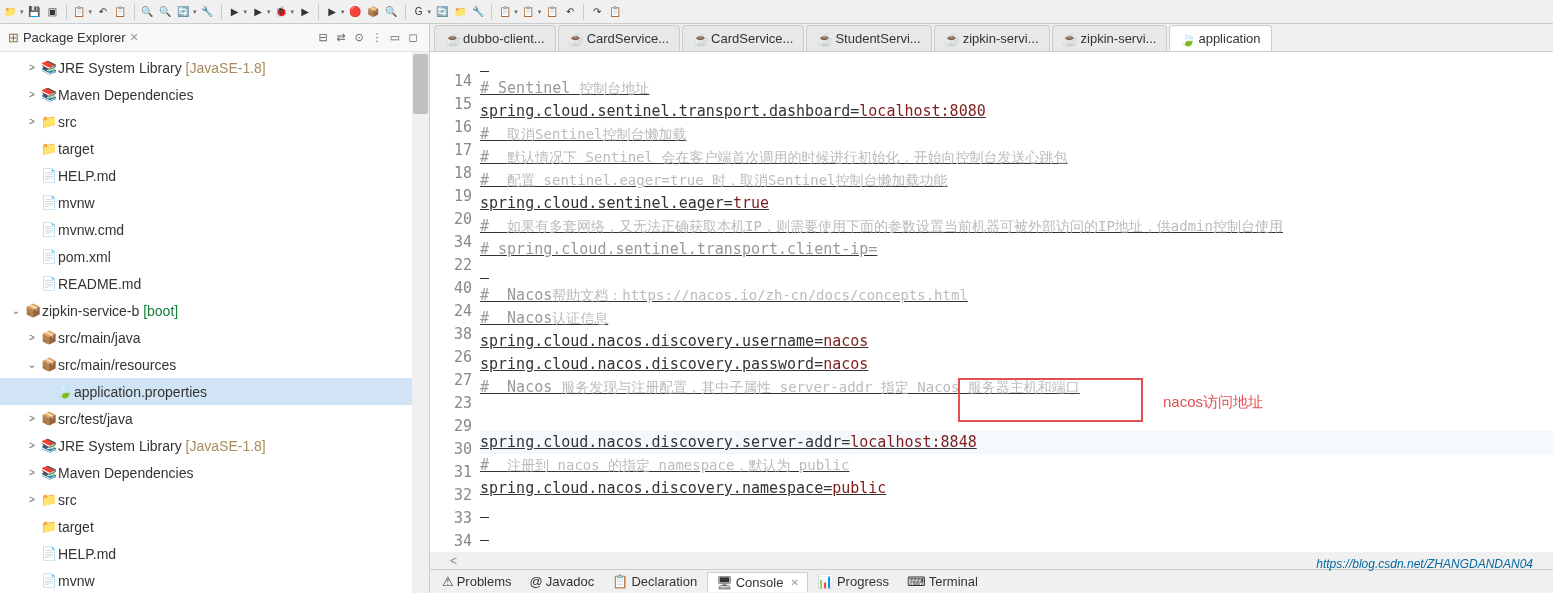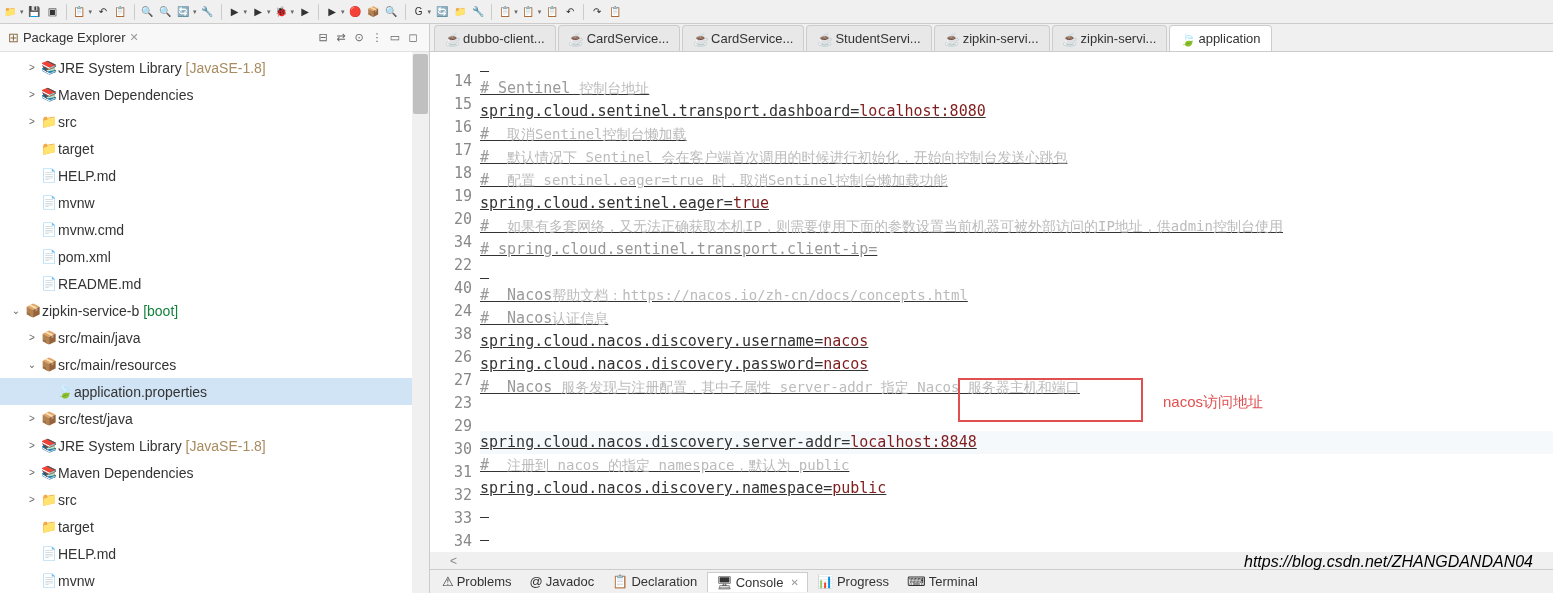--- a/index.html
+++ b/index.html
@@ -46,21 +46,21 @@
 .value { color: #7f1d1d; }
 .cursor-line { background: #f5f9fc; margin-top: 32px; }
 .highlight-box { position: absolute; border: 2px solid #e05050; pointer-events: none; }
 .annotation { position: absolute; color: #e05050; font-family: "Microsoft YaHei", sans-serif; font-size: 15px; }
 
 .editor-scrollbar { height: 17px; background: #f0f0f0; display: flex; align-items: center; padding-left: 20px; }
 
 .bottom-tabs { height: 24px; display: flex; align-items: center; background: #f0f0f0; border-top: 1px solid #ccc; padding-left: 4px; gap: 2px; }
 .bottom-tab { padding: 2px 8px; display: flex; align-items: center; gap: 3px; font-size: 13px; color: #333; }
 .bottom-tab.active { background: #fff; border: 1px solid #ccc; border-bottom: none; }
-.watermark { position: absolute; right: 20px; bottom: 22px; color: #000000; font-size: 16px; font-style: italic; }
+.watermark { position: absolute; right: 20px; bottom: 22px; color: #0369a1; font-size: 12px; font-style: italic; }
 
 .icon-pkg { color: #8b6f47; }
 .icon-folder { color: #d4a84b; }
 .icon-file { color: #888; }
 .icon-java { color: #5b8fc7; }
 .icon-jar { color: #a88b5e; }
 .icon-leaf { color: #6ba644; }
 .icon-proj { color: #5b8fc7; }
 </style>
 </head>

